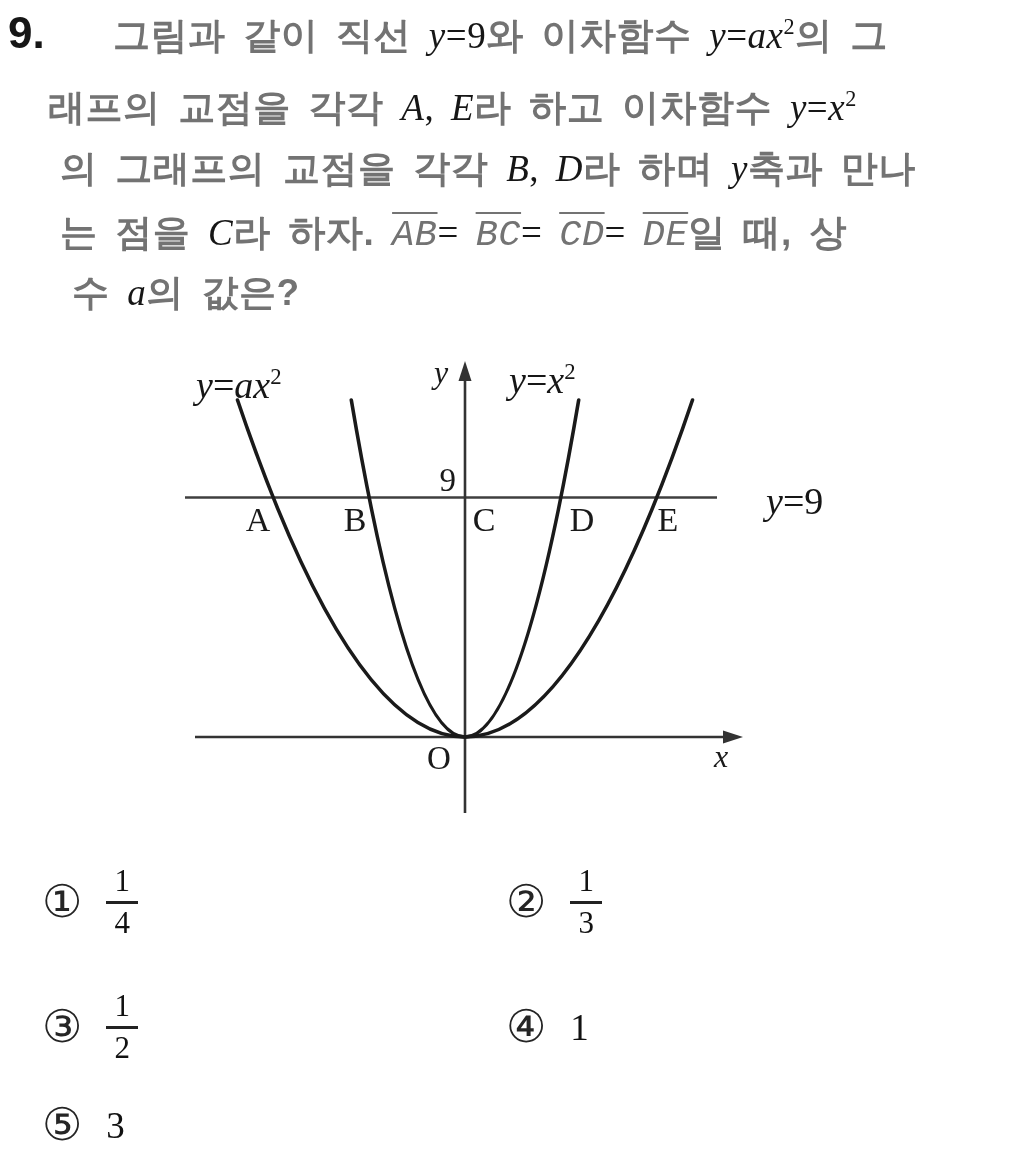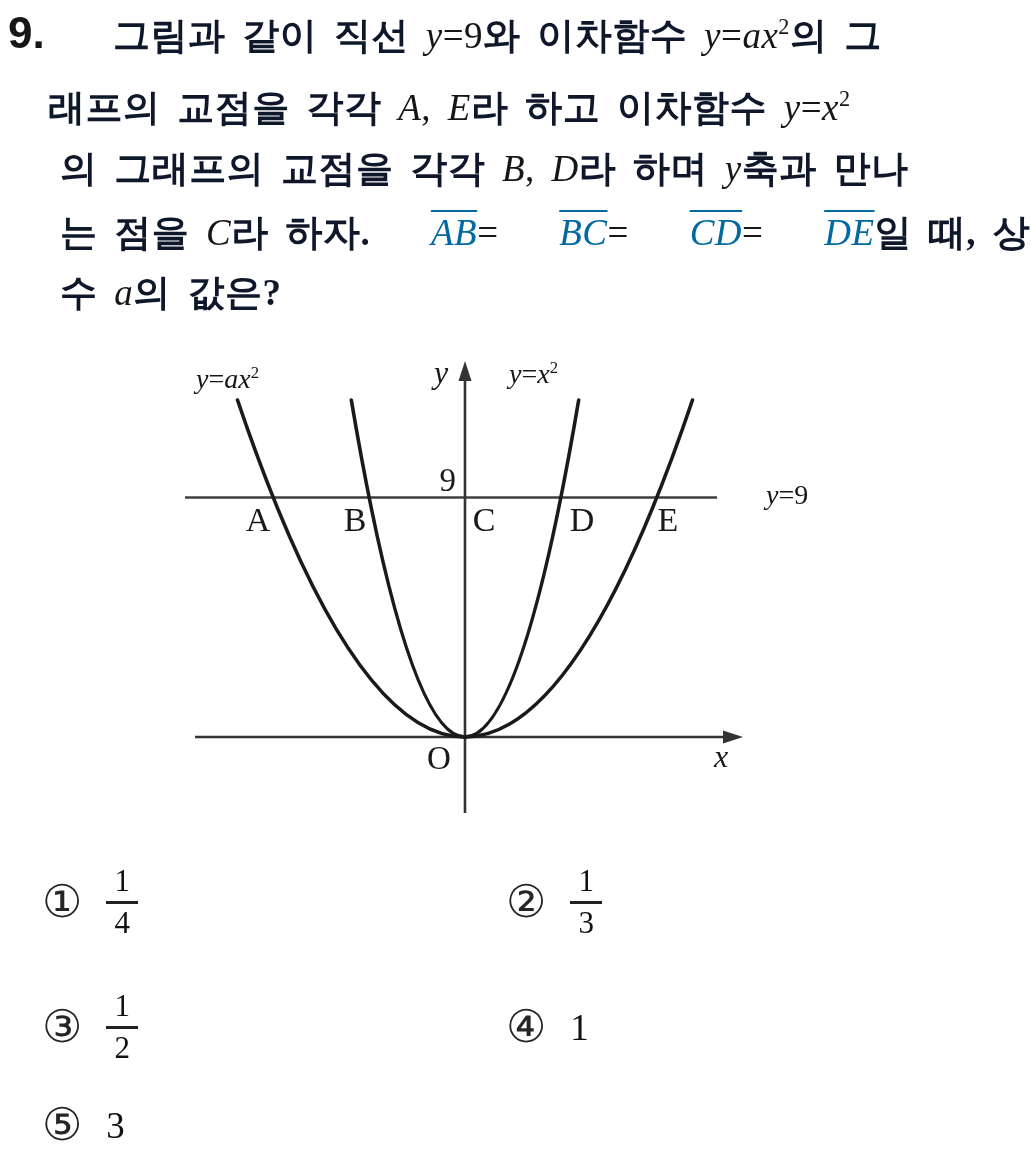--- a/index.html
+++ b/index.html
@@ -9,29 +9,29 @@
   }
   
   .pnum{
     position:absolute;left:8px;top:8px;
     font-family:"Liberation Sans",sans-serif;font-weight:700;font-size:44px;color:#161616;
   }
   .pline{
     position:absolute;white-space:nowrap;
     font-size:37px;letter-spacing:0.5px;word-spacing:7px;line-height:1.2;
   }
-  .sg-ko{font-family:Liberation Serif, serif;font-weight:700;color:#0f172a;}
+  .sg-ko{font-family:Liberation Sans, sans-serif;font-weight:700;color:#737373;}
   .sg-m {font-family:"Liberation Serif",serif;font-style:italic;font-weight:400;color:#161616;}
   .sg-mr{font-family:"Liberation Serif",serif;font-style:normal;font-weight:400;color:#161616;}
   .sg-sup{font-family:"Liberation Serif",serif;font-style:normal;font-size:0.60em;vertical-align:0.62em;color:#161616;}
-  .sg-ov{font-family:Liberation Serif, serif;font-style:italic;color:#0369a1;
-         text-decoration:overline;text-decoration-thickness:2.4px;margin-left:44px;}
+  .sg-ov{font-family:Liberation Mono, monospace;font-style:italic;color:#737373;
+         text-decoration:overline;text-decoration-thickness:2.4px;}
   
   .fig-svg{position:absolute;left:0;top:350px;}
-  .fig-label{position:absolute;white-space:nowrap;font-size:28px;letter-spacing:0;word-spacing:0;}
+  .fig-label{position:absolute;white-space:nowrap;font-size:38px;letter-spacing:0;word-spacing:0;}
   .axis-letter{position:absolute;font-family:"Liberation Serif",serif;font-style:italic;font-size:32px;color:#1a1a1a;}
   .roman-label{position:absolute;font-family:"Liberation Serif",serif;font-style:normal;font-size:33px;color:#1a1a1a;}
   .pt-label{position:absolute;width:40px;text-align:center;top:501px;
             font-family:"Liberation Serif",serif;font-size:34px;color:#1a1a1a;}
   .tick-9{position:absolute;left:426px;top:462px;width:30px;text-align:right;
           font-family:"Liberation Serif",serif;font-size:33px;color:#1a1a1a;}
   
   .choice{position:absolute;display:flex;align-items:center;gap:24px;height:94px;}
   .choice .marker{font-family:"Liberation Serif",serif;font-size:45px;color:#252525;line-height:1;}
   .frac{display:inline-flex;flex-direction:column;align-items:center;
@@ -41,21 +41,21 @@
 </style>
 </head>
 <body>
 
 <div class="pnum">9.</div>
 
 <div class="pline" style="left:113px;top:14px"><span class="sg-ko">그림과 같이 직선 </span><span class="sg-m">y</span><span class="sg-mr">=</span><span class="sg-mr">9</span><span class="sg-ko">와 이차함수 </span><span class="sg-m">y</span><span class="sg-mr">=</span><span class="sg-m">ax</span><span class="sg-sup">2</span><span class="sg-ko">의 그</span></div>
 <div class="pline" style="left:48px;top:86px"><span class="sg-ko">래프의 교점을 각각 </span><span class="sg-m">A</span><span class="sg-mr">, </span><span class="sg-m">E</span><span class="sg-ko">라 하고 이차함수 </span><span class="sg-m">y</span><span class="sg-mr">=</span><span class="sg-m">x</span><span class="sg-sup">2</span></div>
 <div class="pline" style="left:60px;top:147px"><span class="sg-ko">의 그래프의 교점을 각각 </span><span class="sg-m">B</span><span class="sg-mr">, </span><span class="sg-m">D</span><span class="sg-ko">라 하며 </span><span class="sg-m">y</span><span class="sg-ko">축과 만나</span></div>
 <div class="pline" style="left:60px;top:211px"><span class="sg-ko">는 점을 </span><span class="sg-m">C</span><span class="sg-ko">라 하자. </span><span class="sg-ov">AB</span><span class="sg-mr">= </span><span class="sg-ov">BC</span><span class="sg-mr">= </span><span class="sg-ov">CD</span><span class="sg-mr">= </span><span class="sg-ov">DE</span><span class="sg-ko">일 때, 상</span></div>
-<div class="pline" style="left:60px;top:271px"><span class="sg-ko">수 </span><span class="sg-m">a</span><span class="sg-ko">의 값은?</span></div>
+<div class="pline" style="left:72px;top:271px"><span class="sg-ko">수 </span><span class="sg-m">a</span><span class="sg-ko">의 값은?</span></div>
 
 <svg class="fig-svg" width="1036" height="475" viewBox="0 350 1036 475">
 
   <line x1="185" y1="497.5" x2="717" y2="497.5" stroke="#3f3f3f" stroke-width="2.6"></line>
 
   <line x1="195" y1="737" x2="734" y2="737" stroke="#333333" stroke-width="2.6"></line>
   <polygon points="743,737 723,730.5 723,743.5" fill="#333333"></polygon>
 
   <line x1="465" y1="813" x2="465" y2="371" stroke="#333333" stroke-width="2.6"></line>
   <polygon points="465,361 458.5,381 471.5,381" fill="#333333"></polygon>

